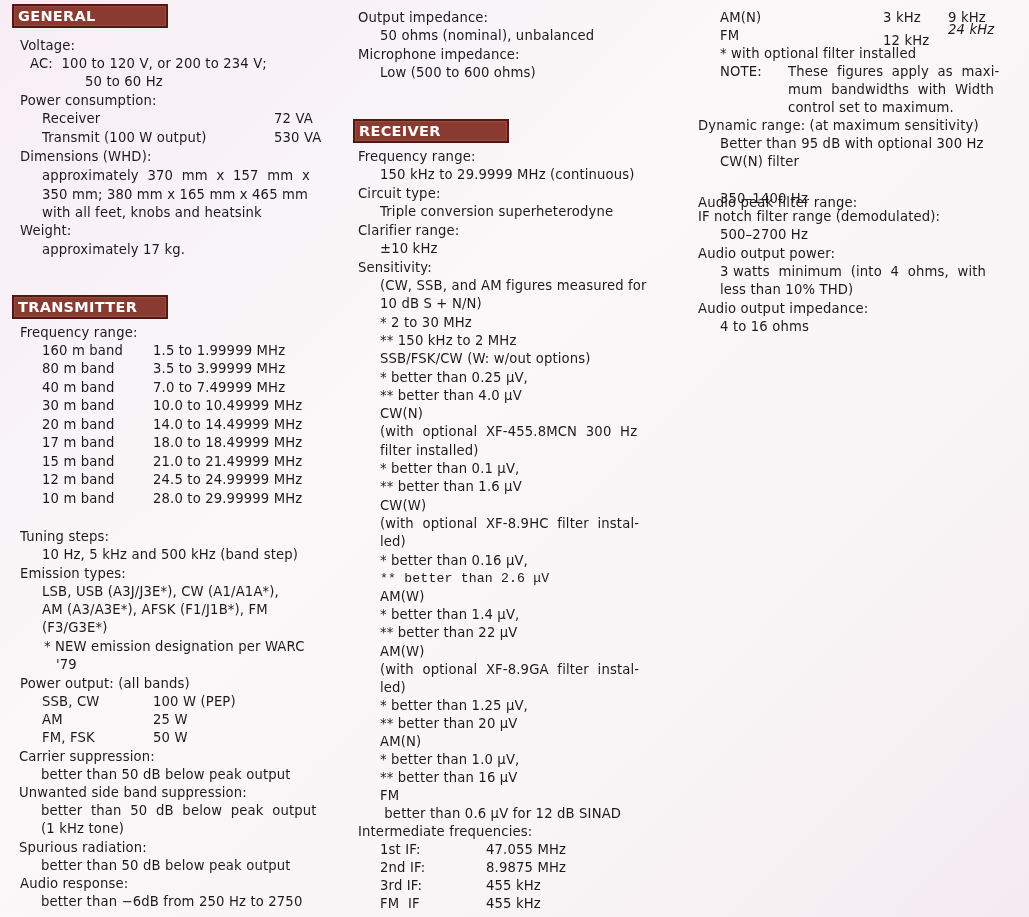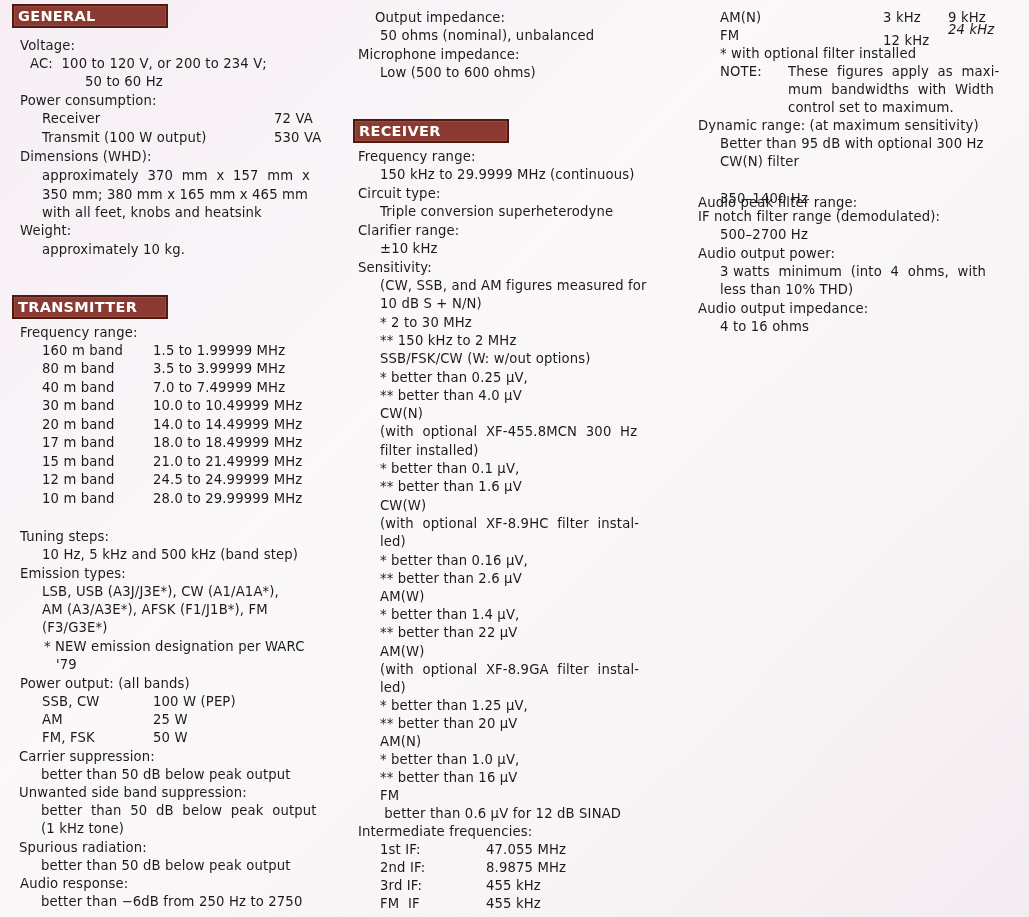--- a/index.html
+++ b/index.html
@@ -40,21 +40,21 @@
   <div class="line" style="top:92px;left:2px;">Power consumption:</div>
   <div class="line" style="top:110px;left:24px;">Receiver</div>
   <div class="line" style="top:110px;left:256px;">72 VA</div>
   <div class="line" style="top:129px;left:24px;">Transmit (100 W output)</div>
   <div class="line" style="top:129px;left:256px;">530 VA</div>
   <div class="line" style="top:148px;left:2px;">Dimensions (WHD):</div>
   <div class="line" style="top:167px;left:24px;white-space:pre;">approximately  370  mm  x  157  mm  x</div>
   <div class="line" style="top:186px;left:24px;">350 mm; 380 mm x 165 mm x 465 mm</div>
   <div class="line" style="top:204px;left:24px;">with all feet, knobs and heatsink</div>
   <div class="line" style="top:222px;left:2px;">Weight:</div>
-  <div class="line" style="top:241px;left:24px;">approximately 10 kg.</div>
+  <div class="line" style="top:241px;left:24px;">approximately 17 kg.</div>
 
   <div class="line" style="top:295px;left:-6px;text-align:right;"><span class="hdr">TRANSMITTER</span></div>
   <div class="line" style="top:324px;left:2px;">Frequency range:</div>
 
   <div class="line" style="top:342px;left:24px;">160 m band</div>
   <div class="line" style="top:342px;left:135px;">1.5 to 1.99999 MHz</div>
   <div class="line" style="top:360px;left:24px;">80 m band</div>
   <div class="line" style="top:360px;left:135px;">3.5 to 3.99999 MHz</div>
   <div class="line" style="top:379px;left:24px;">40 m band</div>
   <div class="line" style="top:379px;left:135px;">7.0 to 7.49999 MHz</div>
@@ -91,21 +91,21 @@
   <div class="line" style="top:784px;left:1px;">Unwanted side band suppression:</div>
   <div class="line" style="top:802px;left:23px;white-space:pre;">better  than  50  dB  below  peak  output</div>
   <div class="line" style="top:820px;left:23px;">(1 kHz tone)</div>
   <div class="line" style="top:839px;left:1px;">Spurious radiation:</div>
   <div class="line" style="top:857px;left:23px;">better than 50 dB below peak output</div>
   <div class="line" style="top:875px;left:2px;text-align:right;">Audio response:</div>
   <div class="line" style="top:893px;left:23px;">better than −6dB from 250 Hz to 2750</div>
 </div>
 
 <div class="col col2">
-  <div class="line" style="top:9px;left:18px;">Output impedance:</div>
+  <div class="line" style="top:9px;left:1px;">Output impedance:</div>
   <div class="line" style="top:27px;left:23px;">50 ohms (nominal), unbalanced</div>
   <div class="line" style="top:46px;left:1px;">Microphone impedance:</div>
   <div class="line" style="top:64px;left:23px;">Low (500 to 600 ohms)</div>
 
   <div class="line" style="top:119px;left:-4px;"><span class="hdr">RECEIVER</span></div>
   <div class="line" style="top:148px;left:1px;">Frequency range:</div>
   <div class="line" style="top:166px;left:23px;">150 kHz to 29.9999 MHz (continuous)</div>
   <div class="line" style="top:185px;left:1px;">Circuit type:</div>
   <div class="line" style="top:203px;left:23px;text-align:right;">Triple conversion superheterodyne</div>
   <div class="line" style="top:222px;left:1px;">Clarifier range:</div>
@@ -121,21 +121,21 @@
   <div class="line" style="top:387px;left:23px;">** better than 4.0 μV</div>
   <div class="line" style="top:405px;left:23px;">CW(N)</div>
   <div class="line" style="top:423px;left:23px;white-space:pre;">(with  optional  XF-455.8MCN  300  Hz</div>
   <div class="line" style="top:442px;left:23px;">filter installed)</div>
   <div class="line" style="top:460px;left:23px;">* better than 0.1 μV,</div>
   <div class="line" style="top:478px;left:23px;">** better than 1.6 μV</div>
   <div class="line" style="top:497px;left:23px;">CW(W)</div>
   <div class="line" style="top:515px;left:23px;white-space:pre;">(with  optional  XF-8.9HC  filter  instal-</div>
   <div class="line" style="top:533px;left:23px;">led)</div>
   <div class="line" style="top:552px;left:23px;">* better than 0.16 μV,</div>
-  <div class="line" style="top:570px;left:23px;">** better than 2.6 μV</div>
+  <div class="line" style="top:570px;left:23px;font-family:Liberation Mono, monospace;">** better than 2.6 μV</div>
   <div class="line" style="top:588px;left:23px;">AM(W)</div>
   <div class="line" style="top:606px;left:23px;">* better than 1.4 μV,</div>
   <div class="line" style="top:624px;left:23px;">** better than 22 μV</div>
   <div class="line" style="top:643px;left:23px;">AM(W)</div>
   <div class="line" style="top:661px;left:23px;white-space:pre;">(with  optional  XF-8.9GA  filter  instal-</div>
   <div class="line" style="top:679px;left:23px;">led)</div>
   <div class="line" style="top:697px;left:23px;">* better than 1.25 μV,</div>
   <div class="line" style="top:715px;left:23px;">** better than 20 μV</div>
   <div class="line" style="top:733px;left:23px;">AM(N)</div>
   <div class="line" style="top:751px;left:23px;">* better than 1.0 μV,</div>

